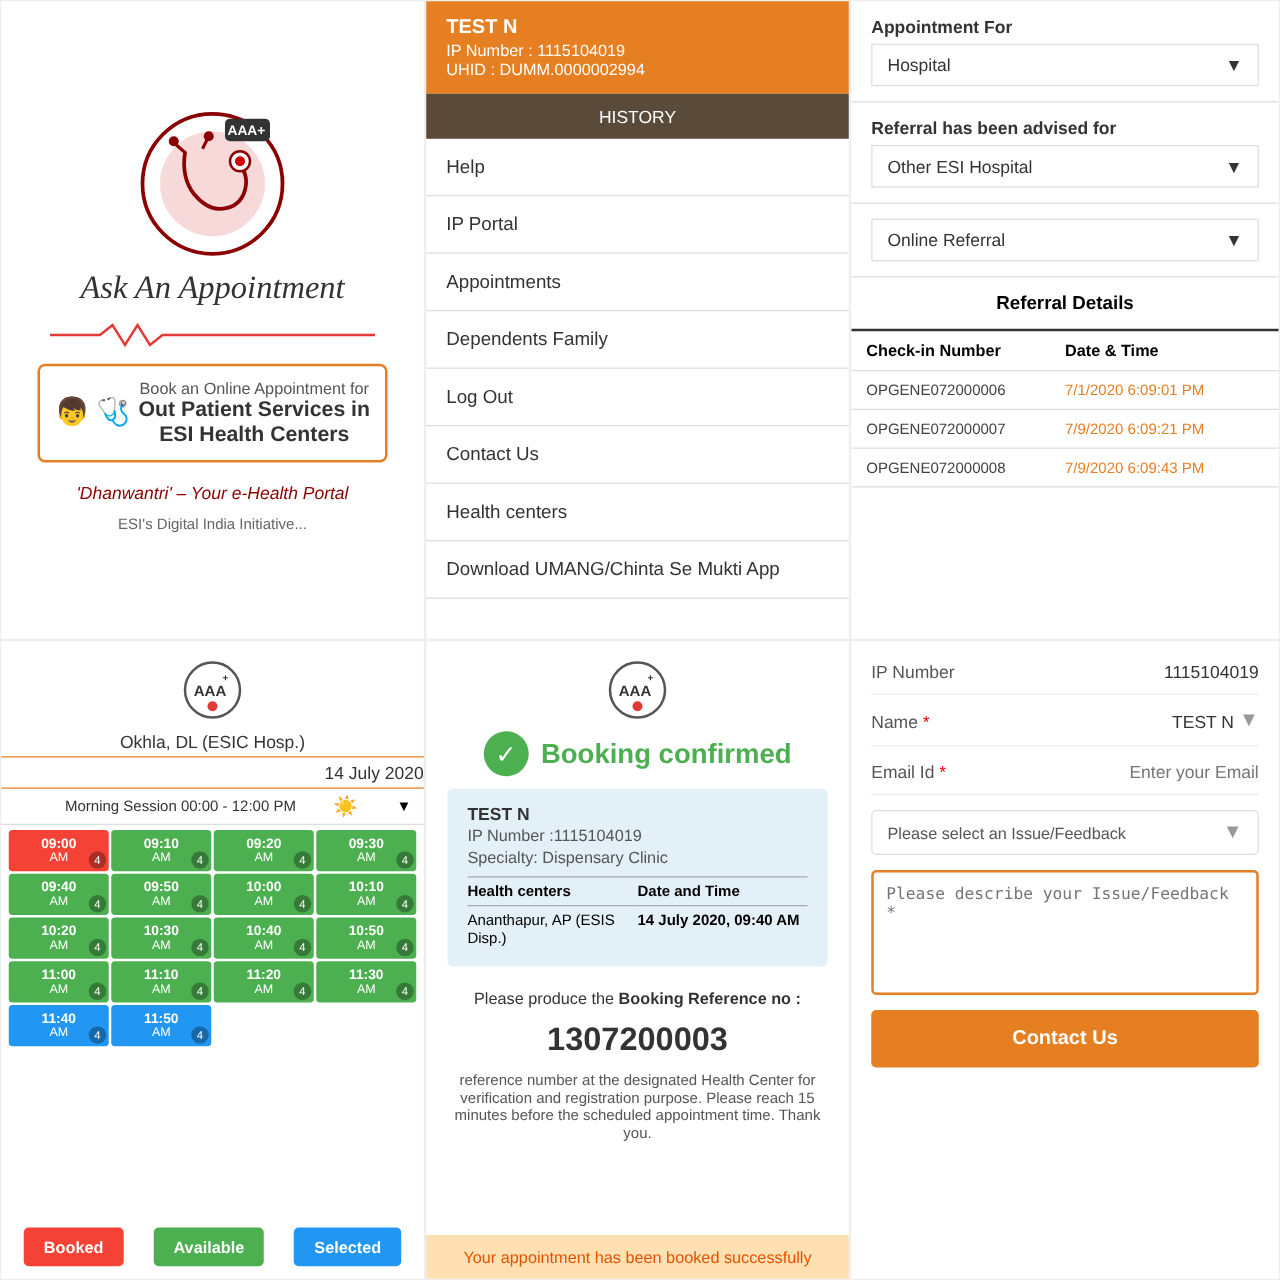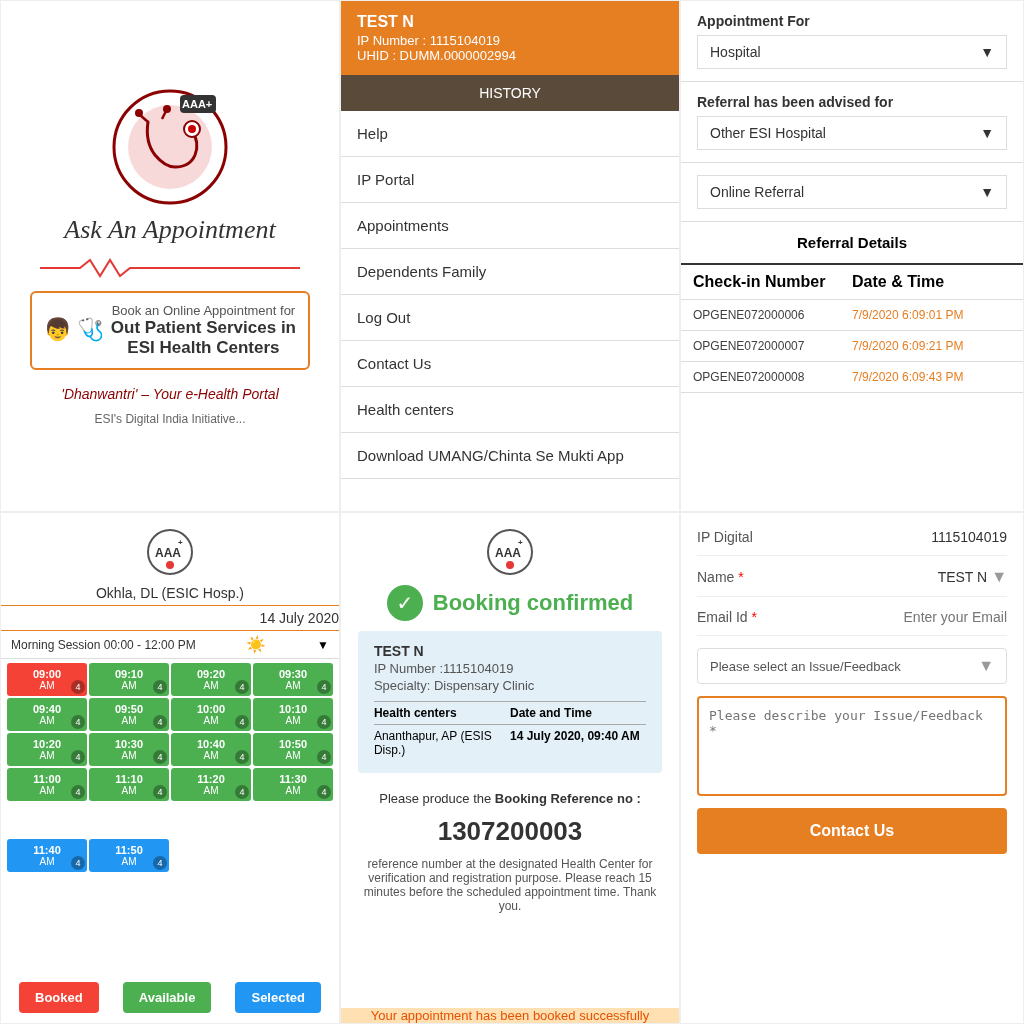--- a/index.html
+++ b/index.html
@@ -106,21 +106,21 @@
       text-align: center;
       font-weight: bold;
       font-size: 15px;
       padding: 12px;
       border-bottom: 2px solid #333;
     }
     .ref-table-header {
       display: grid;
       grid-template-columns: 1fr 1fr;
       padding: 8px 12px;
-      font-size: 16px;
+      font-size: 13px;
       font-weight: bold;
       border-bottom: 1px solid #ddd;
     }
     .ref-table-row {
       display: grid;
       grid-template-columns: 1fr 1fr;
       padding: 8px 12px;
       font-size: 12px;
       border-bottom: 1px solid #ddd;
     }
@@ -169,21 +169,21 @@
       background: #4caf50;
       color: white;
       font-size: 11px;
       padding: 5px 3px;
       text-align: center;
       border-radius: 3px;
       cursor: pointer;
       position: relative;
     }
     .slot.booked { background: #f44336; }
-    .slot.selected { background: #2196f3; margin-top: 36px; }
+    .slot.selected { background: #2196f3; }
     .slot-time { display: block; font-weight: bold; font-size: 11px; }
     .slot-session { display: block; font-size: 10px; }
     .slot-count {
       position: absolute;
       bottom: 2px; right: 2px;
       background: rgba(0,0,0,0.3);
       color: white;
       font-size: 9px;
       border-radius: 50%;
       width: 14px; height: 14px;
@@ -278,20 +278,21 @@
       font-size: 12px;
       color: #555;
       text-align: center;
       padding: 0 20px;
       margin: 6px 0;
     }
     .booking-success-banner {
       background: #ffe0b2;
       width: 100%;
       text-align: center;
+      padding: 10px;
       font-size: 13px;
       color: #e65100;
       margin-top: auto;
     }
 
     
     .cell-contact {
       background: #fff;
       border: 1px solid #eee;
       padding: 16px;
@@ -432,21 +433,21 @@
         <span>▼</span>
       </div>
     </div>
     <div class="ref-details-header">Referral Details</div>
     <div class="ref-table-header">
       <span>Check-in Number</span>
       <span>Date &amp; Time</span>
     </div>
     <div class="ref-table-row">
       <span class="ref-checkin">OPGENE072000006</span>
-      <span style="color:#e67e22;">7/9/2020 6:09:01 PM</span>
+      <span style="color:#e67e22;">7/1/2020 6:09:01 PM</span>
     </div>
     <div class="ref-table-row">
       <span class="ref-checkin">OPGENE072000007</span>
       <span style="color:#e67e22;">7/9/2020 6:09:21 PM</span>
     </div>
     <div class="ref-table-row">
       <span class="ref-checkin">OPGENE072000008</span>
       <span style="color:#e67e22;">7/9/2020 6:09:43 PM</span>
     </div>
   </div>
@@ -456,21 +457,21 @@
       <svg width="50" height="50" viewBox="0 0 50 50">
         <circle cx="25" cy="25" r="22" stroke="#555" stroke-width="2" fill="none"></circle>
         <text x="10" y="30" font-size="12" font-weight="bold" fill="#333" font-family="Arial">AAA</text>
         <text x="33" y="18" font-size="8" font-weight="bold" fill="#333" font-family="Arial">+</text>
         <circle cx="25" cy="38" r="4" fill="#e53935"></circle>
       </svg>
     </div>
     <div class="slots-location">Okhla, DL (ESIC Hosp.)</div>
     <div class="slots-date">14 July 2020</div>
     <div class="slots-session">
-      <span style="font-size:12px; color:#333;">Morning Session 00:00 - 12:00 PM</span>
+      <span style="font-size:12px; color:#333;margin-left:41px;">Morning Session 00:00 - 12:00 PM</span>
       <span style="font-size:16px;">☀️</span>
       <span>▼</span>
     </div>
     <div class="slots-grid" id="slots-grid">
         <div class="slot booked">
           <span class="slot-time">09:00</span>
           <span class="slot-session">AM</span>
           <span class="slot-count">4</span>
         </div>
         <div class="slot">
@@ -591,21 +592,21 @@
       </div>
     </div>
     <div class="booking-ref-text">Please produce the <strong>Booking Reference no :</strong></div>
     <div class="booking-ref-num">1307200003</div>
     <div class="booking-note">reference number at the designated Health Center for verification and registration purpose. Please reach 15 minutes before the scheduled appointment time. Thank you.</div>
     <div class="booking-success-banner">Your appointment has been booked successfully</div>
   </div>
 
   <div class="cell-contact">
     <div class="contact-row">
-      <span class="contact-label">IP Digital</span>
+      <span class="contact-label">IP Number</span>
       <span class="contact-value">1115104019</span>
     </div>
     <div class="contact-row">
       <span class="contact-label contact-label-required">Name</span>
       <div style="display:flex; align-items:center; gap:4px;">
         <span class="contact-value">TEST N</span>
         <span style="color:#999;">▼</span>
       </div>
     </div>
     <div class="contact-row">

